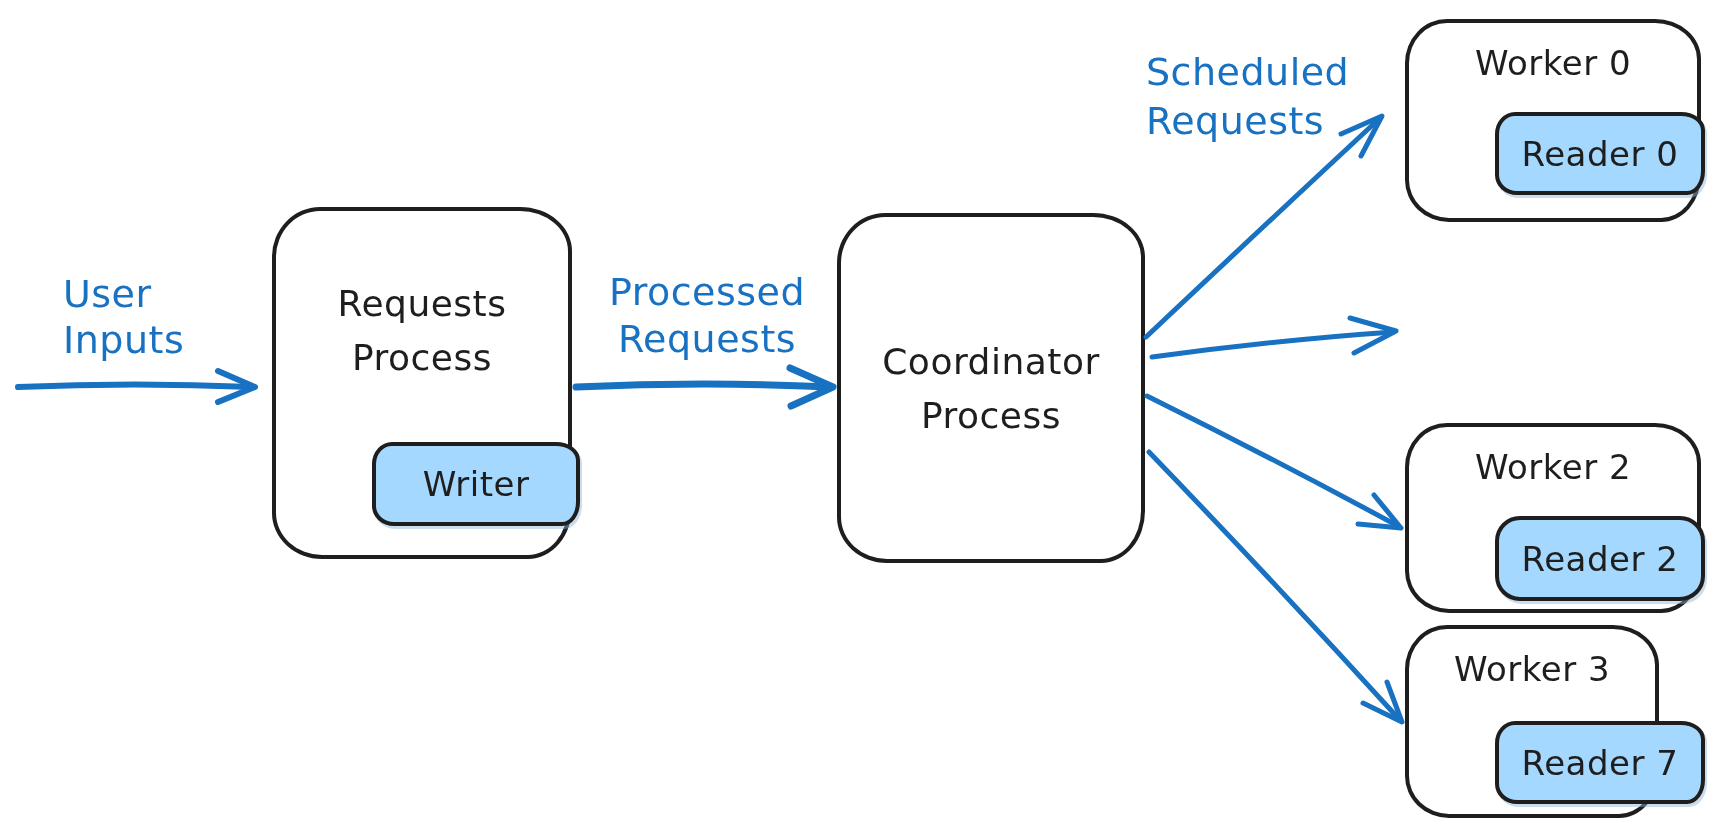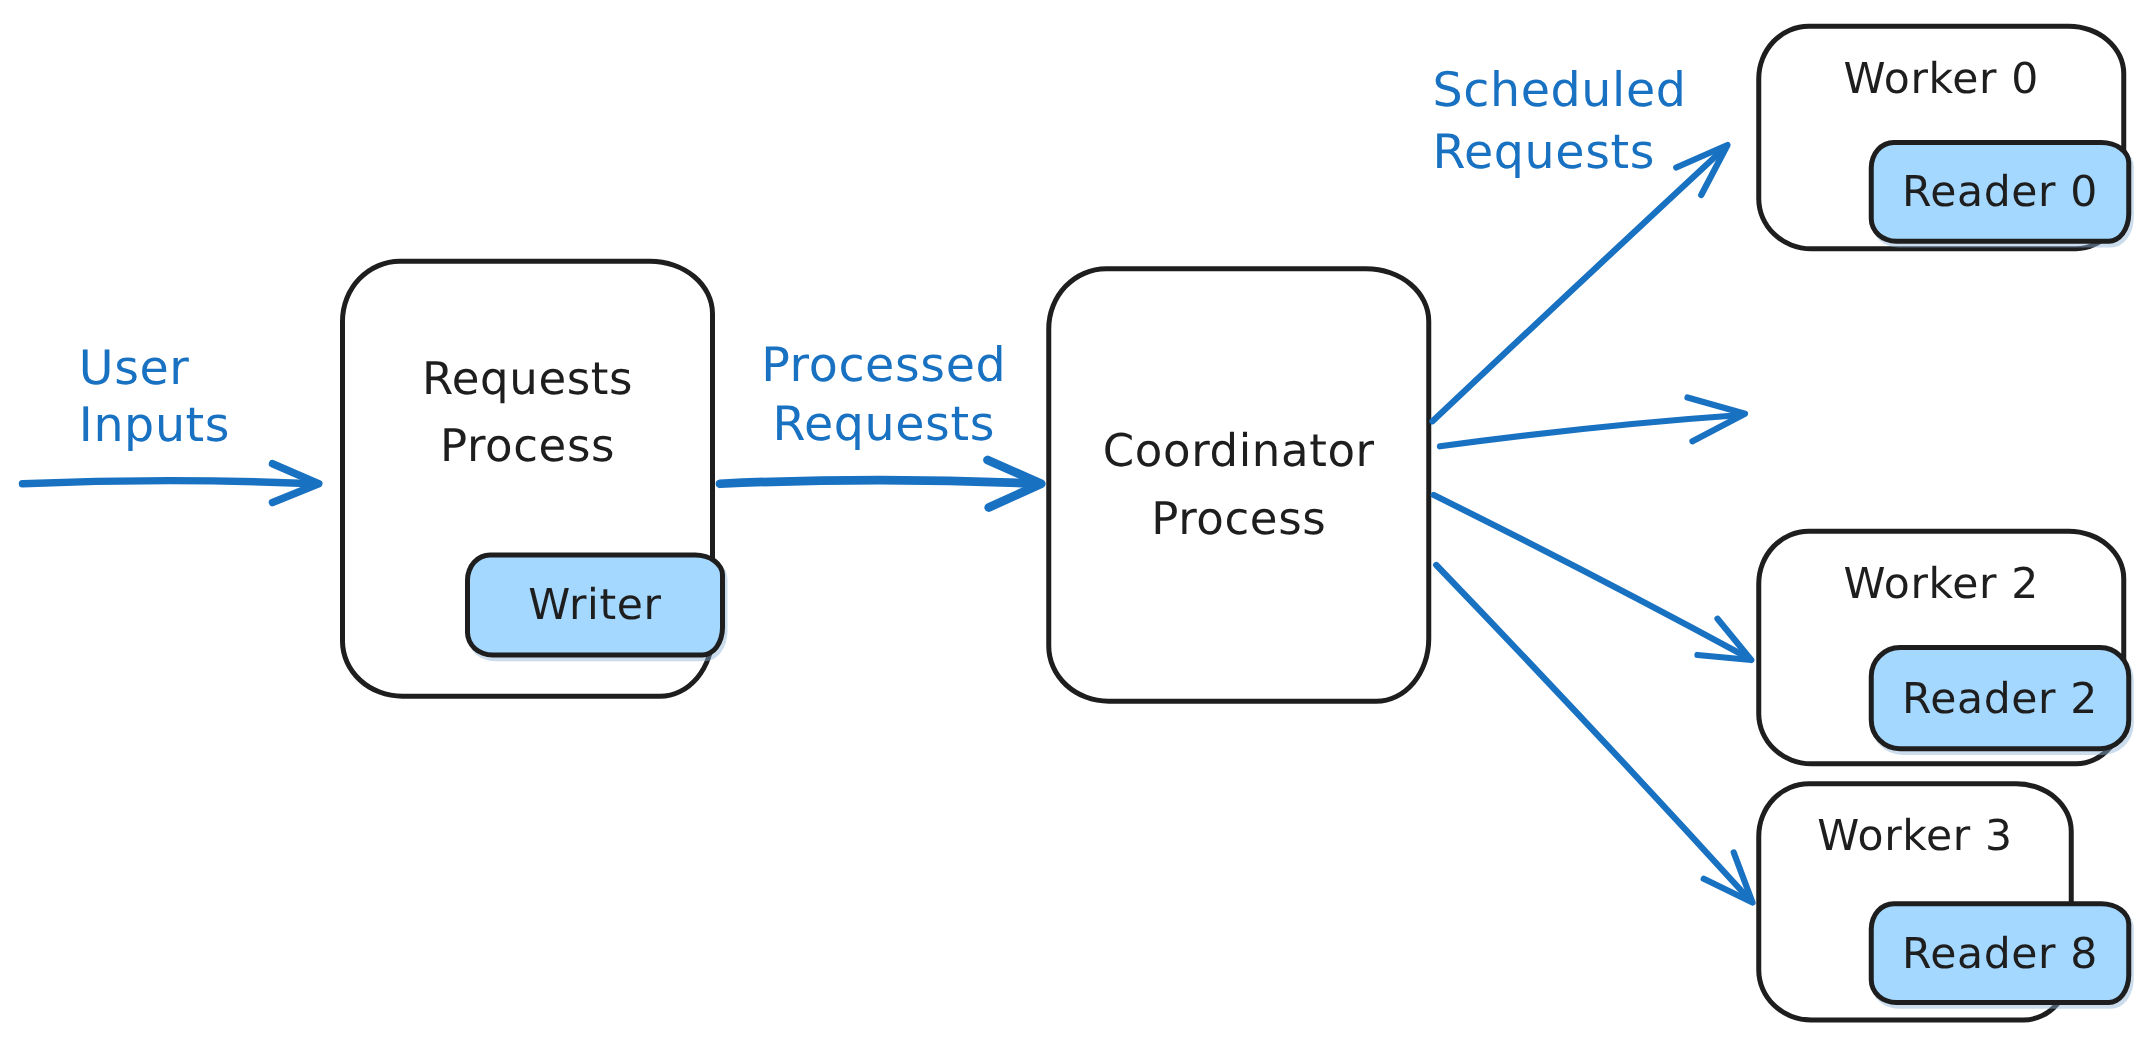--- a/index.html
+++ b/index.html
@@ -79,39 +79,39 @@
       <span>Coordinator</span>
       <span style="display:block;">Process</span>
     </div>
   </div>
 
   <div class="edge-label" style="left:1146px;top:48px;line-height:49px;">
     <span>Scheduled</span>
     <span>Requests</span>
   </div>
 
-  <div class="node worker" style="left:1405px;top:19px;width:296px;height:182px;">
+  <div class="node worker" style="left:1405px;top:19px;width:296px;height:203px;">
     <div class="worker-title" style="top:18px;">Worker 0</div>
     <div class="chip" style="left:38px;top:89px;width:210px;height:83px;">
       <span class="chip-label">Reader 0</span>
     </div>
   </div>
 
 
   <div class="node worker" style="left:1405px;top:423px;width:296px;height:190px;">
     <div class="worker-title" style="top:18px;">Worker 2</div>
     <div class="chip" style="left:38px;top:89px;width:210px;height:85px;border-radius:25px;">
       <span class="chip-label">Reader 2</span>
     </div>
   </div>
 
   <div class="node worker" style="left:1405px;top:625px;width:254px;height:193px;">
     <div class="worker-title" style="top:18px;">Worker 3</div>
     <div class="chip" style="left:38px;top:92px;width:210px;height:83px;">
-      <span class="chip-label">Reader 8</span>
+      <span class="chip-label">Reader 7</span>
     </div>
   </div>
 
   <svg id="arrows" width="1723" height="837" viewBox="0 0 1723 837">
 
     <g>
       <path class="arrow w6" d="M 18 387 Q 135 382 252 387"></path>
       <path class="arrow w6" d="M 218 371 L 255 387 L 218 402"></path>
     </g>
 

